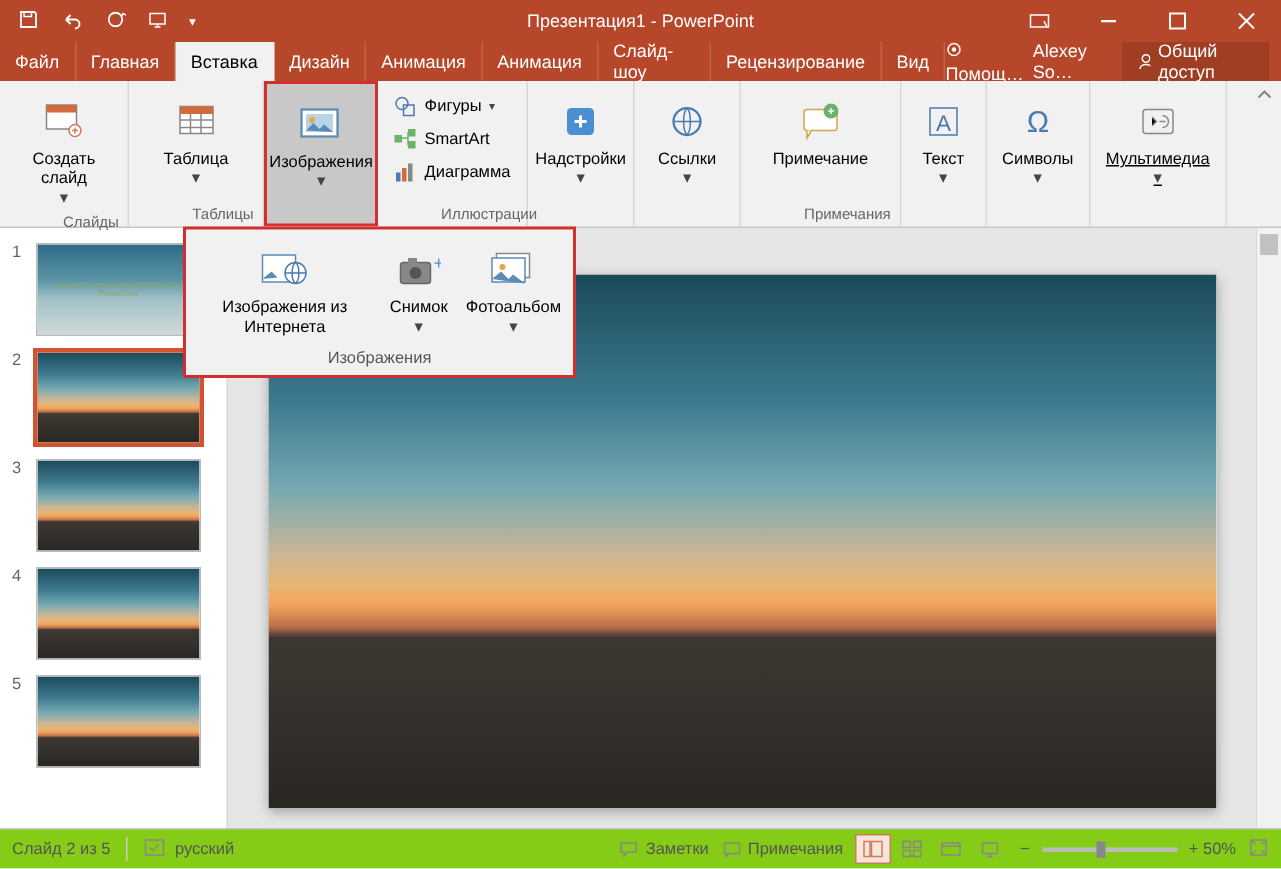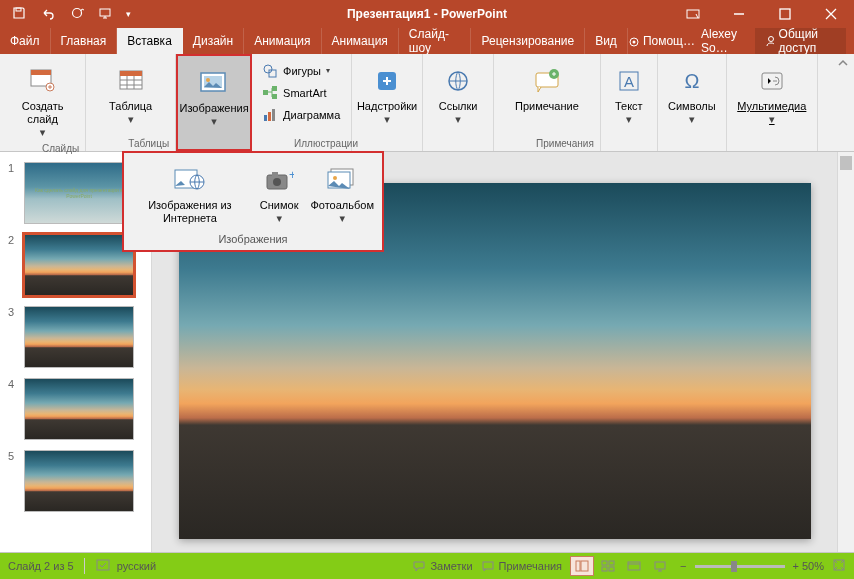--- a/index.html
+++ b/index.html
@@ -2,21 +2,21 @@
 <html><head>
 <meta charset="utf-8">
 <style>
 * { margin:0; padding:0; box-sizing:border-box; font-family:"Segoe UI",Arial,sans-serif; }
 body { width:854px; height:579px; background:#fff; overflow:hidden; font-size:11px; }
 
 
 .title-bar { height:28px; background:#b7472a; color:#fff; display:flex; align-items:center; position:relative; }
 .qat { display:flex; gap:14px; padding-left:12px; align-items:center; }
 .qat svg { fill:#fff; }
-.title-text { position:absolute; left:0; right:0; text-align:center; font-size:12px; pointer-events:none;font-weight:bold; }
+.title-text { position:absolute; left:0; right:0; text-align:center; font-size:12px; pointer-events:none; }
 .win-ctrls { display:flex; margin-left:auto; }
 .win-ctrls .btn { width:46px; height:28px; display:flex; align-items:center; justify-content:center; }
 
 
 .tab-bar { height:26px; background:#b7472a; display:flex; color:#fff; font-size:12px; align-items:stretch; }
 .tab { padding:0 10px; display:flex; align-items:center; cursor:pointer; border-right:1px solid rgba(255,255,255,0.15); }
 .tab.active { background:#f1f1f1; color:#000000; }
 .ribbon-right { margin-left:auto; display:flex; align-items:center; gap:6px; padding-right:8px; }
 .share-btn { background:#a03e24; padding:3px 10px; border-radius:2px; display:flex; align-items:center; gap:5px; }
 
@@ -122,21 +122,21 @@
   <div class="tab">Файл</div>
   <div class="tab">Главная</div>
   <div class="tab active">Вставка</div>
   <div class="tab">Дизайн</div>
   <div class="tab">Анимация</div>
   <div class="tab">Анимация</div>
   <div class="tab">Слайд-шоу</div>
   <div class="tab">Рецензирование</div>
   <div class="tab">Вид</div>
   <div class="ribbon-right">
-    <span style="display:flex;align-items:flex-end;gap:3px;">
+    <span style="display:flex;align-items:flex-start;gap:3px;flex-direction:column;">
         <svg width="12" height="12">
           <circle cx="6" cy="6" r="4" fill="none" stroke="#fff"></circle>
           <circle cx="6" cy="6" r="1.5" fill="#fff"></circle>
         </svg>
         <span>Помощ…</span>
       </span>
     <span>Alexey So…</span>
     <div class="share-btn">
       <svg width="12" height="12">
           <circle cx="6" cy="4" r="2.5" fill="none" stroke="#fff"></circle>

